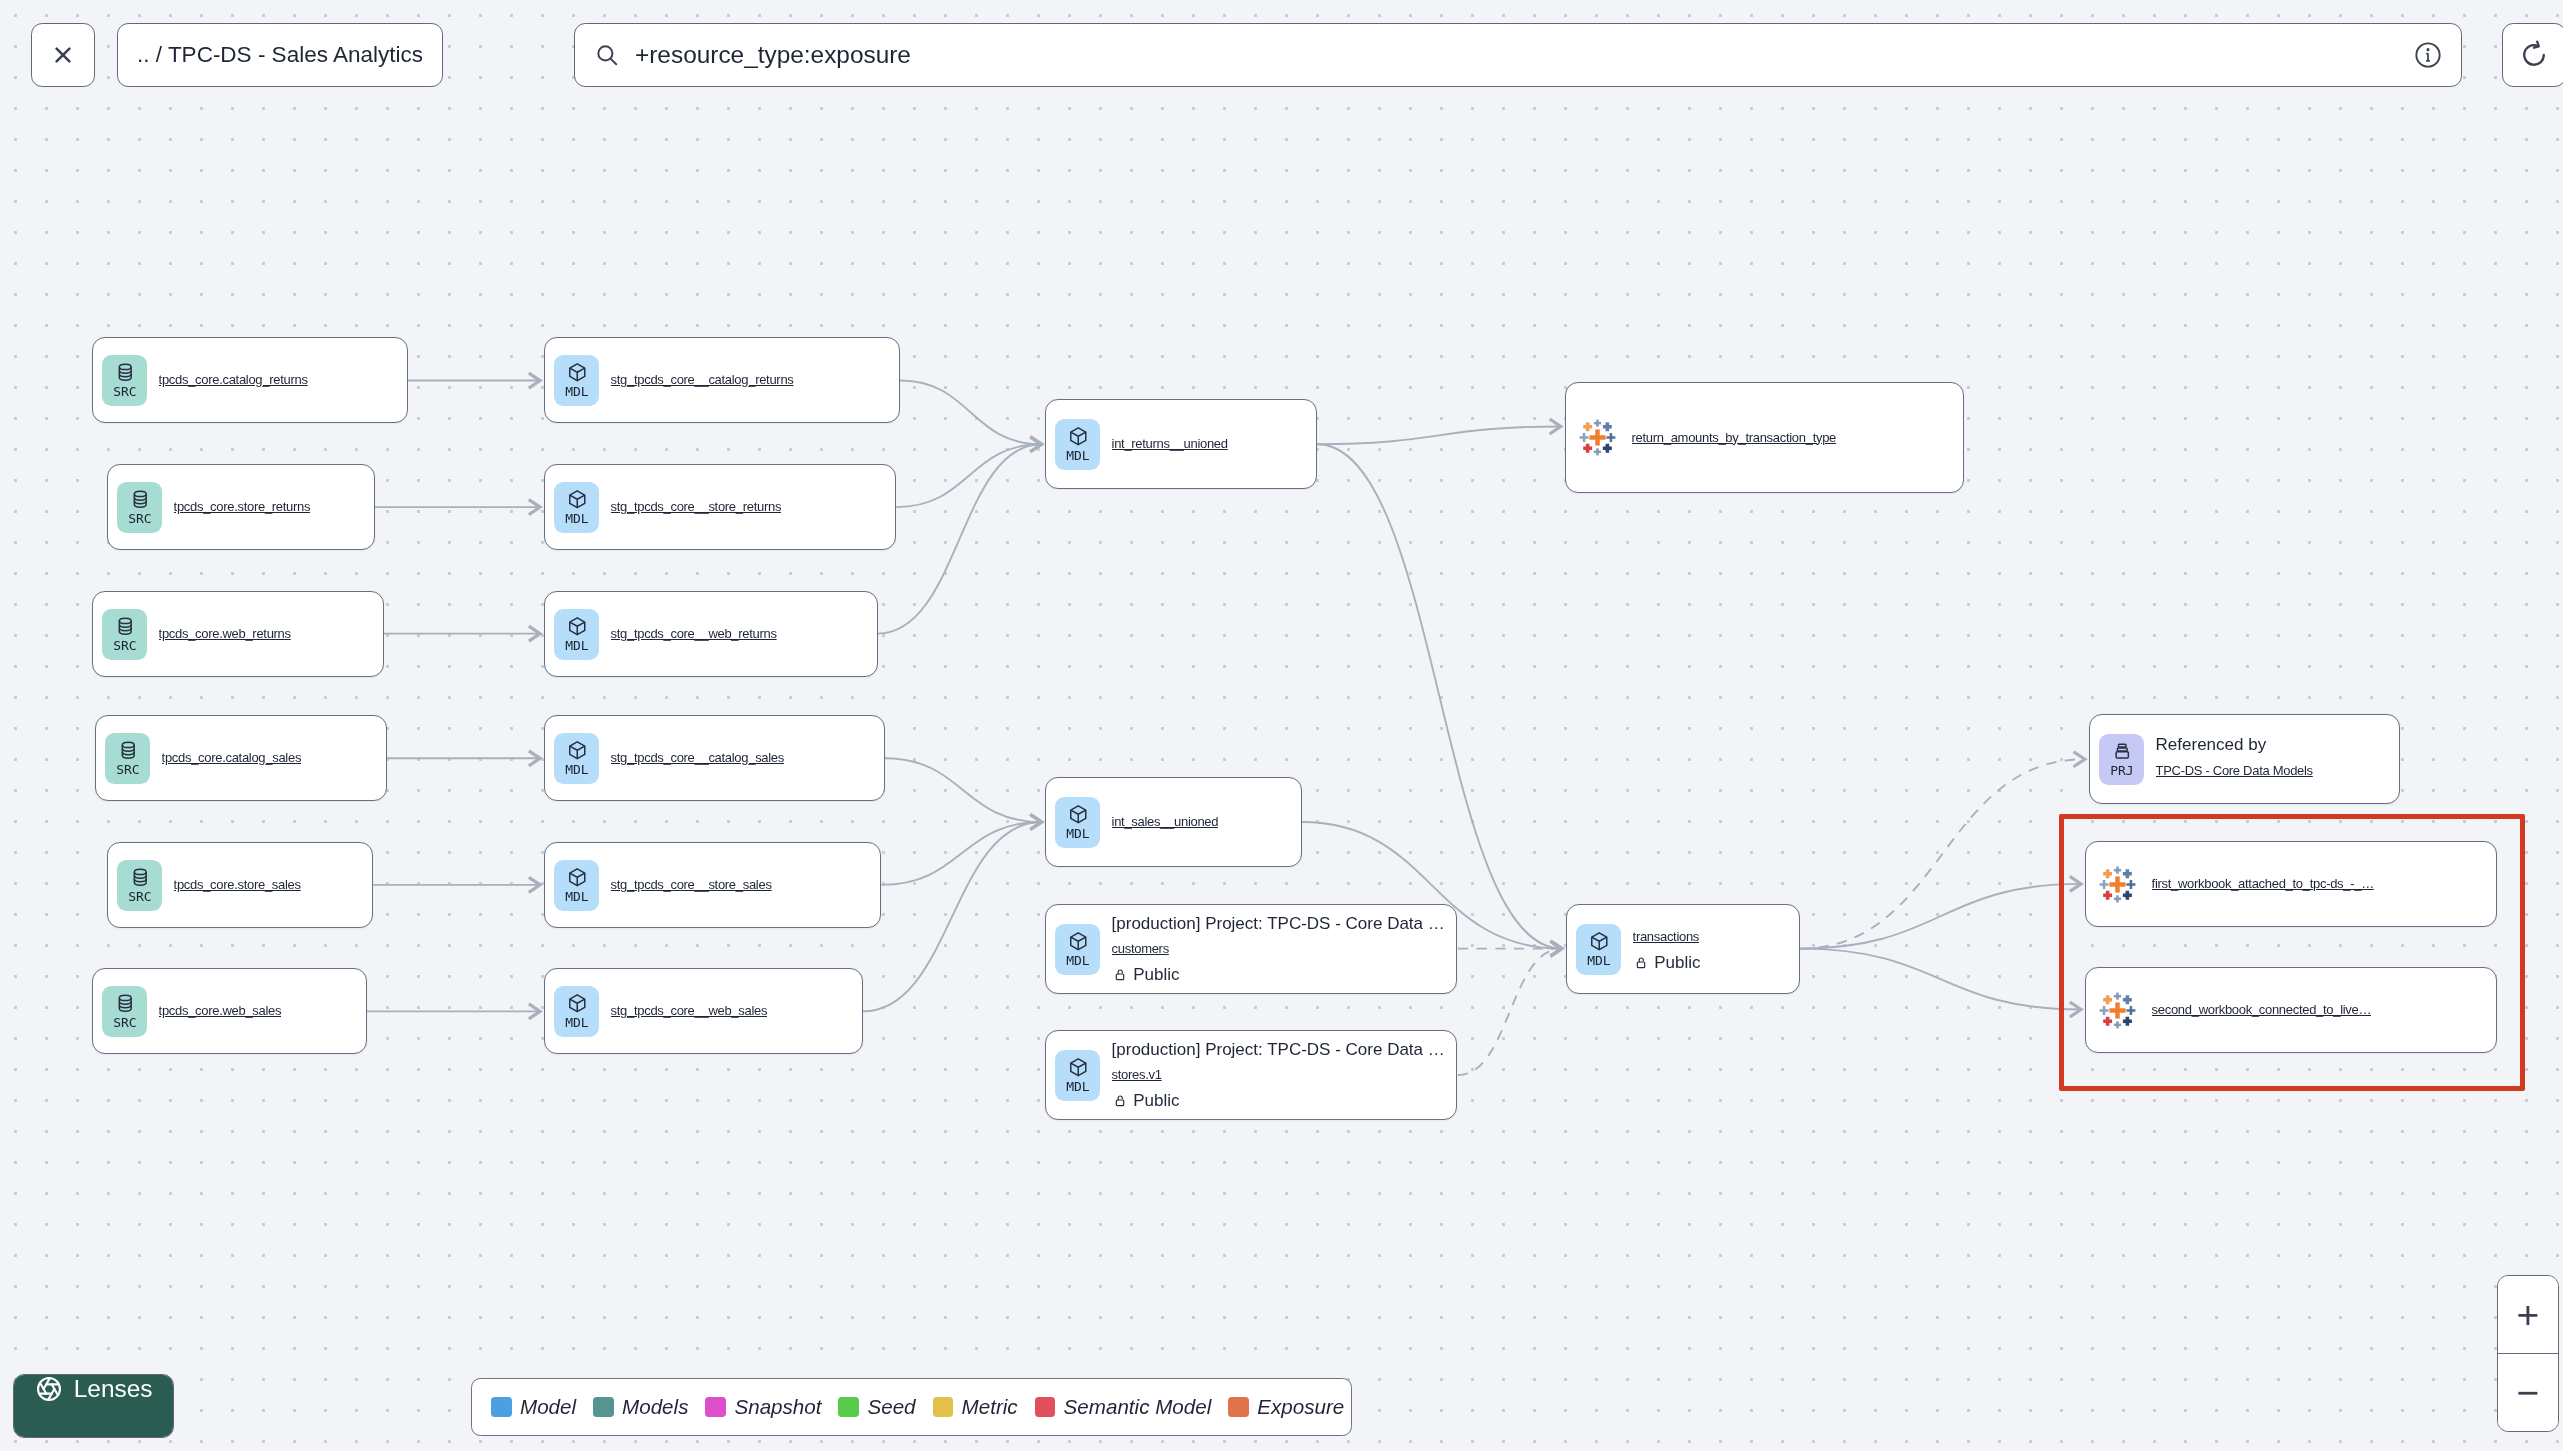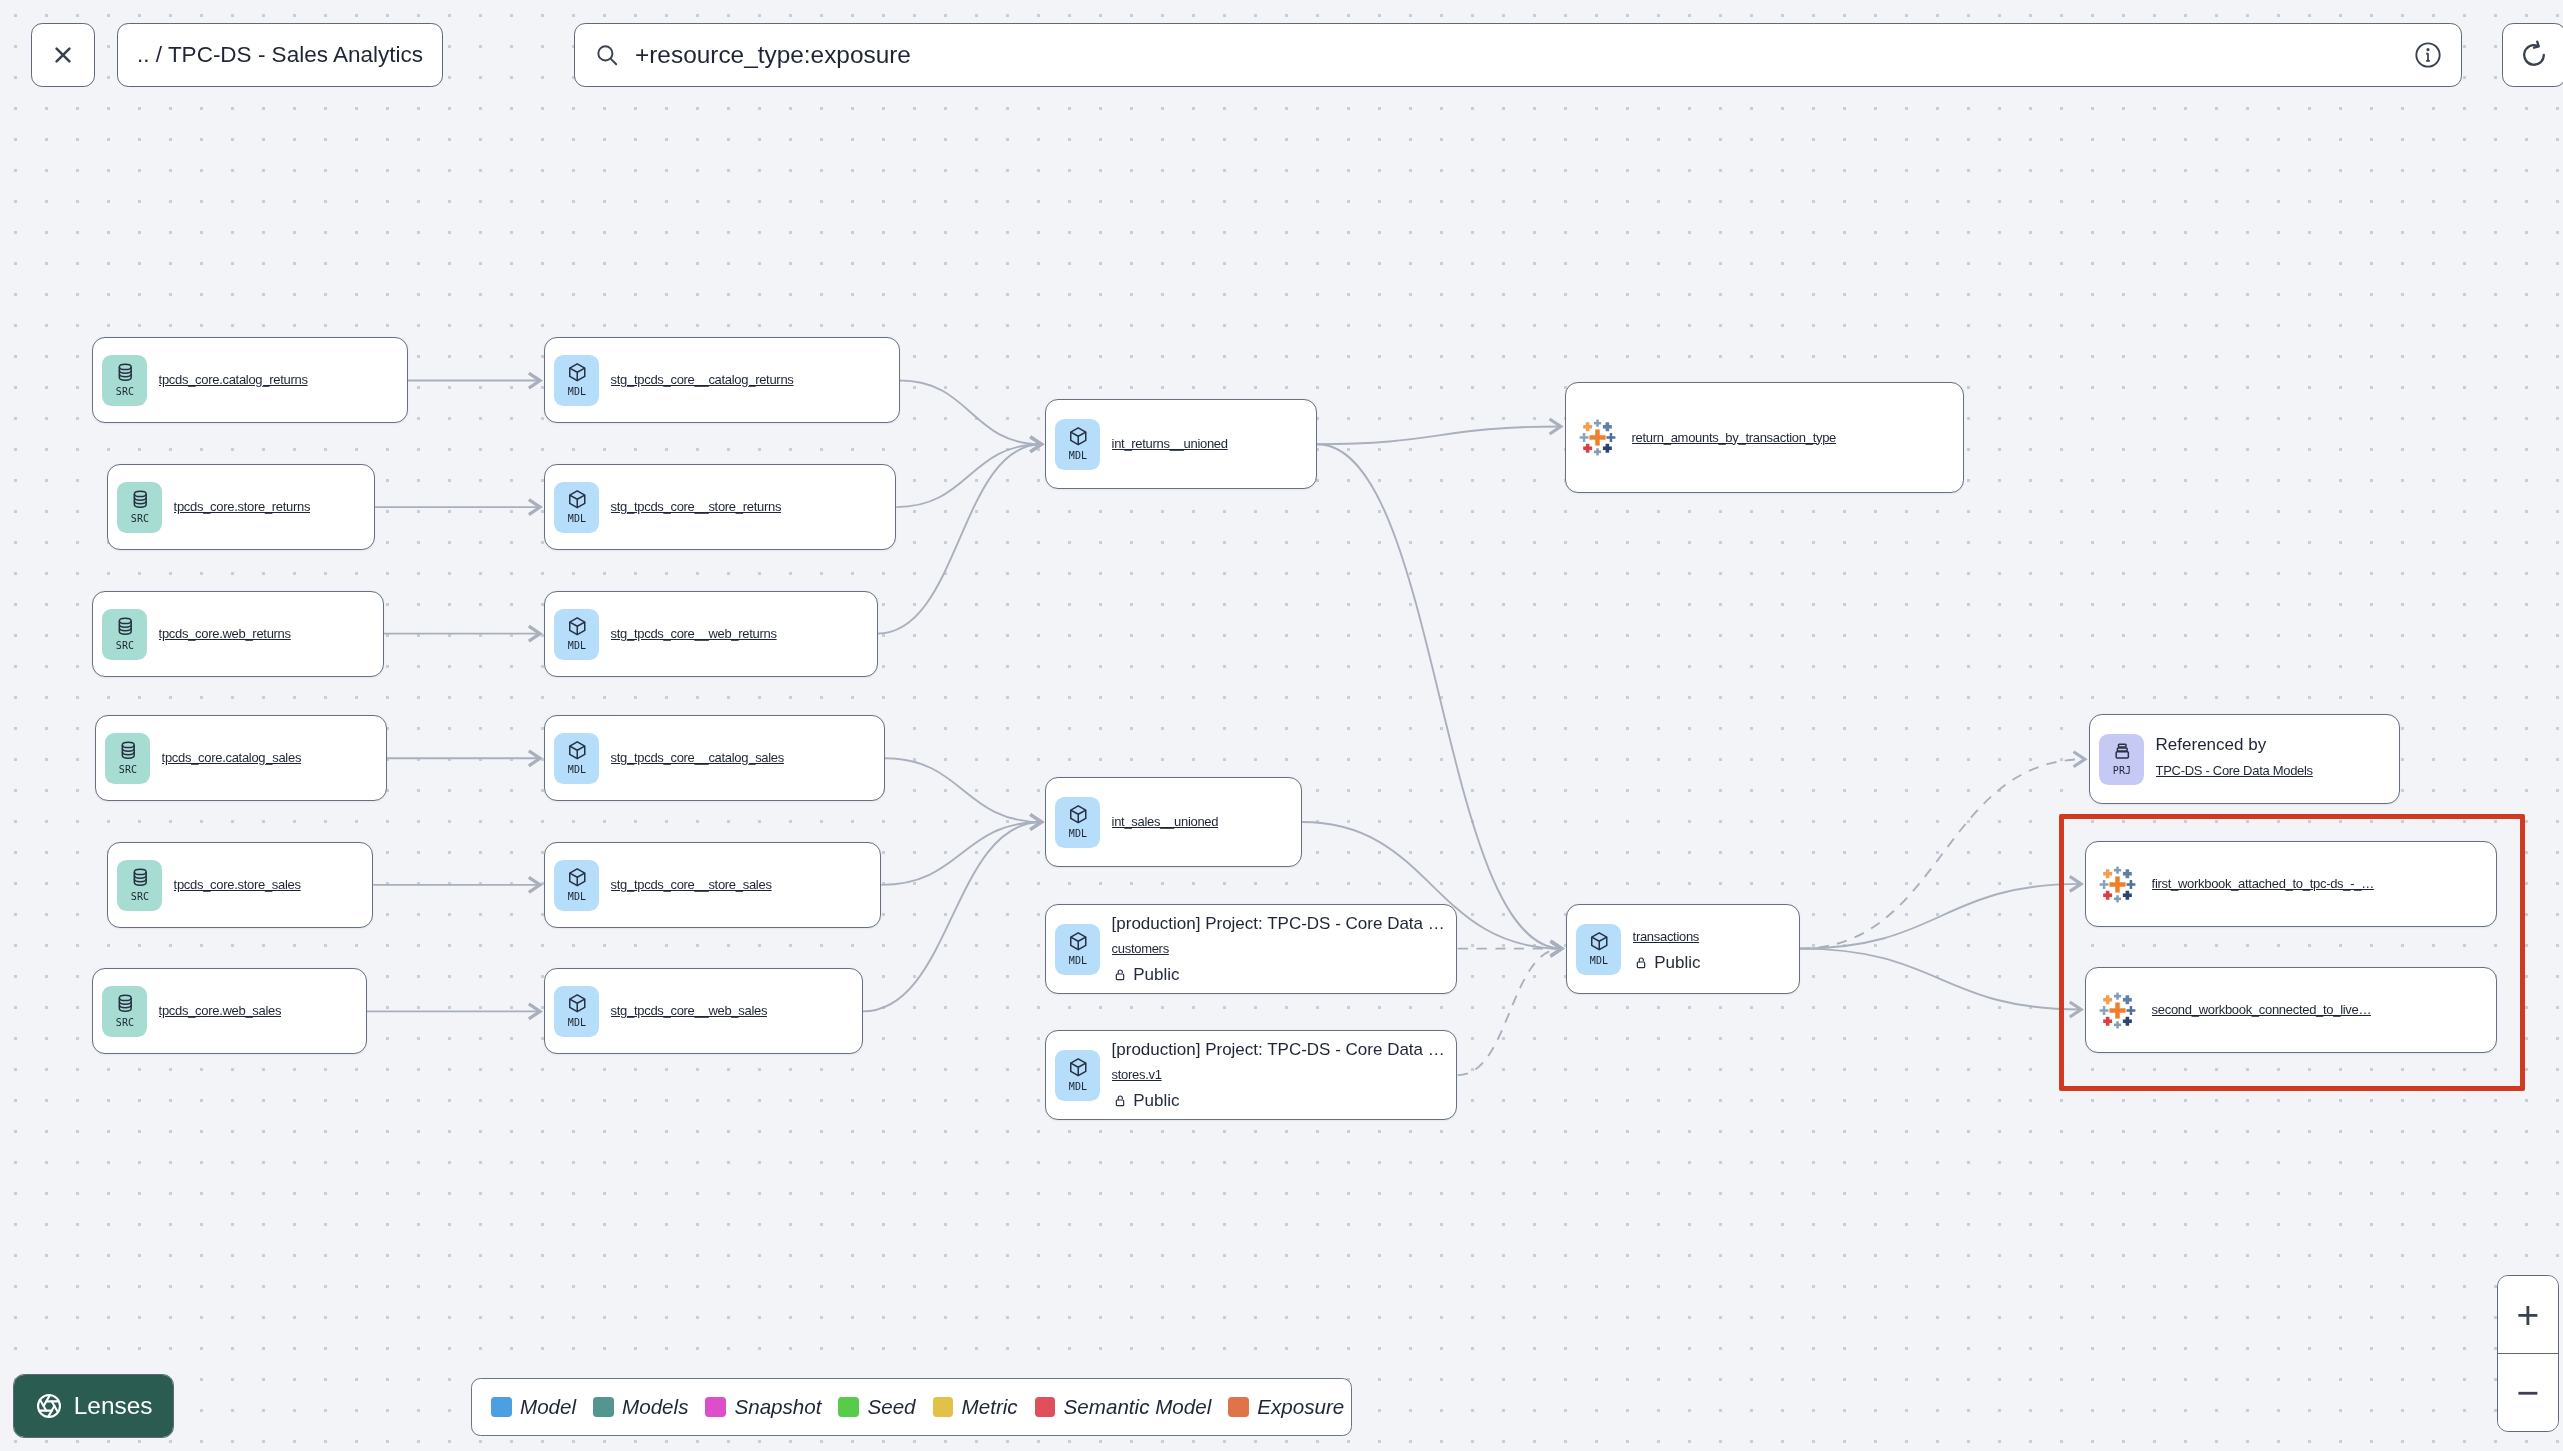--- a/index.html
+++ b/index.html
@@ -40,38 +40,38 @@
   .node{
     position:absolute;background:#fff;border:1.9px solid #667080;border-radius:13px;
     display:flex;align-items:center;gap:11.2px;padding:0 11.2px 0 9.4px;box-sizing:border-box;z-index:3;
     box-shadow:0 0.9px 1.9px rgba(20,30,50,.06);cursor:pointer;
   }
   .badge{
     width:45px;height:51px;border-radius:9.4px;flex:none;
     display:flex;flex-direction:column;align-items:center;justify-content:center;gap:0.9px;
   }
   .badge svg{width:22.5px;height:22.5px;display:block;}
-  .blabel{font-family:"DejaVu Sans Mono",monospace;font-size:10px;line-height:15px;color:#1b2432;}
+  .blabel{font-family:"DejaVu Sans Mono",monospace;font-size:13px;line-height:15px;color:#1b2432;}
   .badge.source{background:#a7dcd3;}
   .badge.model{background:#b6ddf9;}
   .badge.project{background:#c5c9f3;}
   .ticon{width:45px;height:45px;flex:none;display:flex;align-items:center;justify-content:center;}
   .ticon svg{width:43px;height:43px;}
   .ntext{min-width:0;display:flex;flex-direction:column;justify-content:center;}
   .super{font-size:17px;line-height:23.4px;white-space:nowrap;overflow:hidden;text-overflow:ellipsis;}
   .title{font-size:13px;line-height:28px;letter-spacing:-0.3px;white-space:nowrap;overflow:hidden;text-overflow:ellipsis;text-decoration:underline;}
   .sub{font-size:17px;line-height:23.4px;display:flex;align-items:center;gap:5.6px;color:#242c3b;}
   .sub svg{width:16px;height:16px;flex:none;}
 
   
   #lens-bar{
     position:absolute;left:13px;top:1374px;height:64px;border:1.9px solid #5f6876;border-radius:11.2px;
     overflow:hidden;display:flex;box-sizing:border-box;background:#fff;z-index:4;
   }
-  #lens-seg{background:#2a5c52;color:#fff;display:flex;align-items:center;gap:11.2px;padding:0 20.6px;font-size:24.4px;cursor:pointer;}
+  #lens-seg{background:#2a5c52;color:#fff;display:flex;align-items:flex-start;gap:11.2px;padding:0 20.6px;font-size:24.4px;cursor:pointer;}
   #rt-seg{background:#fff;display:flex;align-items:center;gap:11.2px;padding:0 19px;font-size:24.4px;border-left:0;cursor:pointer;color:#2a3242;}
   #lens-seg svg{width:28px;height:28px;}
   #rt-seg svg{width:26px;height:26px;}
 
   
   #legend{
     position:absolute;left:471px;top:1378px;width:881px;height:58px;box-sizing:border-box;
     background:#fff;border:1.9px solid #6b7483;border-radius:9.4px;display:flex;align-items:center;
     gap:17px;padding:0 19px;z-index:4;font-style:italic;
   }

